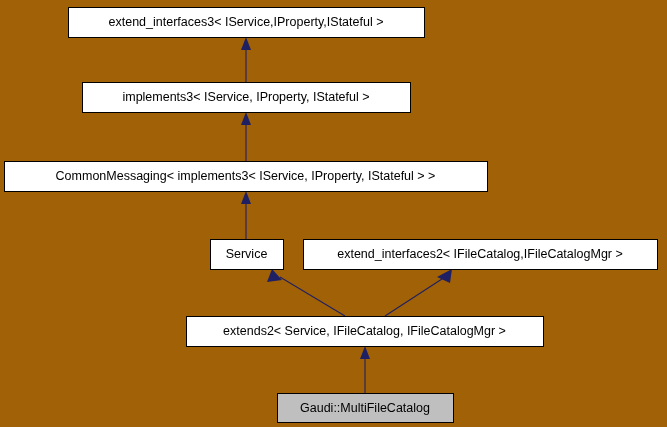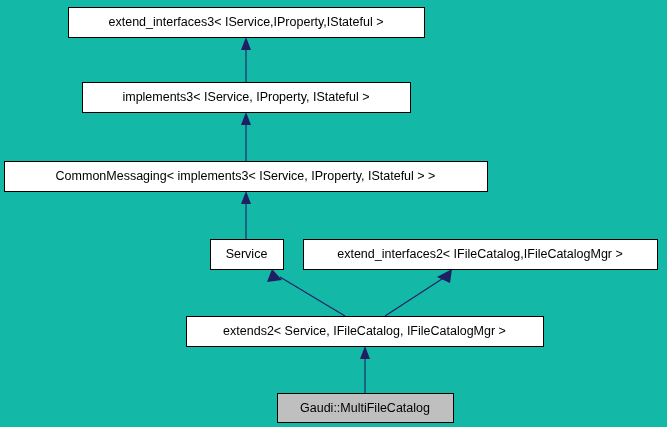--- a/index.html
+++ b/index.html
@@ -10,21 +10,21 @@
   body {
     width: 667px;
     height: 427px;
     overflow: hidden;
     font-family: "Liberation Sans", sans-serif;
   }
   #diagram-root {
     position: relative;
     width: 667px;
     height: 427px;
-    background: #14b8a6;
+    background: #a16207;
   }
   svg#inheritance-graph {
     display: block;
     width: 667px;
     height: 427px;
   }
   .node-box {
     fill: #ffffff;
     stroke: #000000;
     stroke-width: 1px;

